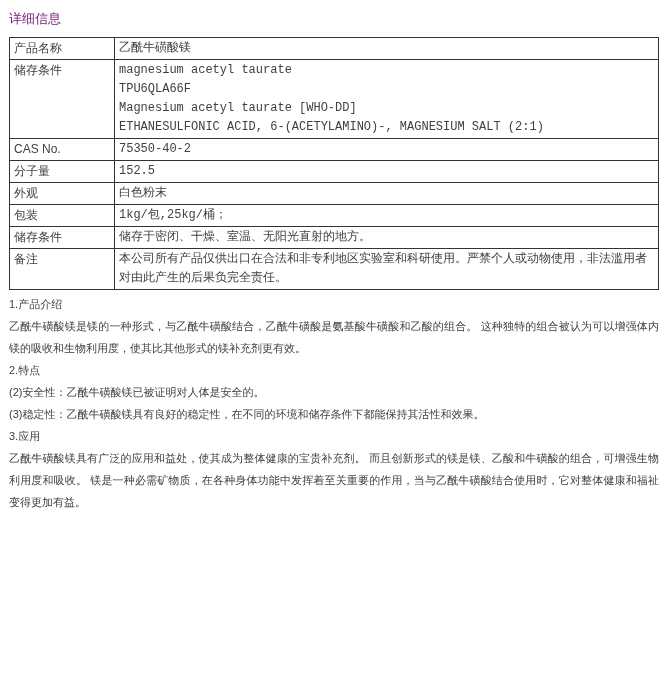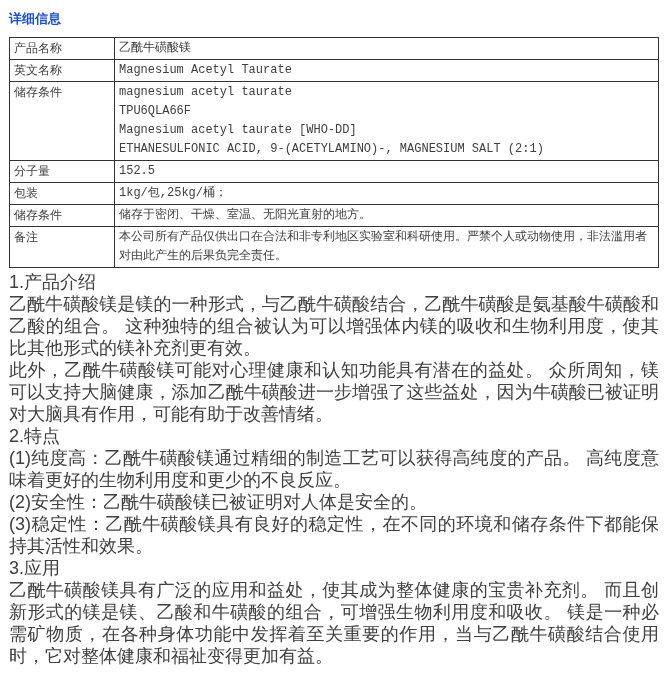--- a/index.html
+++ b/index.html
@@ -6,22 +6,22 @@
   html, body {
     width: 667px; height: 692px;
     overflow: hidden;
     background: #ffffff;
     font-family: "Liberation Sans", "DejaVu Sans", sans-serif;
     color: #404040;
   }
   .page { padding: 10px 9px 0 9px; width: 667px; }
   .page-title {
     font-size: 13px;
-    font-weight: bold;
-    color: #1d4ed8;
+    font-weight: normal;
+    color: #701a75;
     margin-bottom: 9px;
   }
   table.info-table {
     border-collapse: collapse;
     width: 649px;
     table-layout: fixed;
   }
   table.info-table td {
     border: 1px solid #333333;
     font-size: 12px;
@@ -29,77 +29,79 @@
     padding: 1px 4px 1px 4px;
     vertical-align: top;
     color: #404040;
     word-break: break-all;
   }
   td.label-cell { width: 105px; }
   td.value-cell { width: 544px; font-family: Liberation Mono, monospace; }
   .value-line { line-height: 19px; }
   .content { margin-top: 3px; width: 650px; }
   .content .line {
-    font-size: 18px;
+    font-size: 11px;
     line-height: 22px;
     color: #404040;
     word-break: break-all;
     text-align: justify;
   }
 </style>
 </head>
 <body>
 
 <div class="page">
 
   <div class="page-title">详细信息</div>
 
   <table class="info-table">
     <tbody>
       <tr>
         <td class="label-cell">产品名称</td>
         <td class="value-cell">乙酰牛磺酸镁</td>
       </tr>
       <tr>
-        <td class="label-cell">英文名称</td>
-        <td class="value-cell">Magnesium Acetyl Taurate</td>
-      </tr>
-      <tr>
         <td class="label-cell">储存条件</td>
         <td class="value-cell">
           <div class="value-line">magnesium acetyl taurate</div>
           <div class="value-line">TPU6QLA66F</div>
           <div class="value-line">Magnesium acetyl taurate [WHO-DD]</div>
-          <div class="value-line">ETHANESULFONIC ACID, 9-(ACETYLAMINO)-, MAGNESIUM SALT (2:1)</div>
+          <div class="value-line">ETHANESULFONIC ACID, 6-(ACETYLAMINO)-, MAGNESIUM SALT (2:1)</div>
         </td>
+      </tr>
+      <tr>
+        <td class="label-cell">CAS No.</td>
+        <td class="value-cell">75350-40-2</td>
       </tr>
       <tr>
         <td class="label-cell">分子量</td>
         <td class="value-cell">152.5</td>
+      </tr>
+      <tr>
+        <td class="label-cell">外观</td>
+        <td class="value-cell">白色粉末</td>
       </tr>
       <tr>
         <td class="label-cell">包装</td>
         <td class="value-cell">1kg/包,25kg/桶；</td>
       </tr>
       <tr>
         <td class="label-cell">储存条件</td>
         <td class="value-cell">储存于密闭、干燥、室温、无阳光直射的地方。</td>
       </tr>
       <tr>
         <td class="label-cell">备注</td>
         <td class="value-cell">本公司所有产品仅供出口在合法和非专利地区实验室和科研使用。严禁个人或动物使用，非法滥用者对由此产生的后果负完全责任。</td>
       </tr>
     </tbody>
   </table>
 
   <div class="content">
     <div class="line">1.产品介绍</div>
     <div class="line">乙酰牛磺酸镁是镁的一种形式，与乙酰牛磺酸结合，乙酰牛磺酸是氨基酸牛磺酸和乙酸的组合。 这种独特的组合被认为可以增强体内镁的吸收和生物利用度，使其比其他形式的镁补充剂更有效。</div>
-    <div class="line">此外，乙酰牛磺酸镁可能对心理健康和认知功能具有潜在的益处。 众所周知，镁可以支持大脑健康，添加乙酰牛磺酸进一步增强了这些益处，因为牛磺酸已被证明对大脑具有作用，可能有助于改善情绪。</div>
     <div class="line">2.特点</div>
-    <div class="line">(1)纯度高：乙酰牛磺酸镁通过精细的制造工艺可以获得高纯度的产品。 高纯度意味着更好的生物利用度和更少的不良反应。</div>
     <div class="line">(2)安全性：乙酰牛磺酸镁已被证明对人体是安全的。</div>
     <div class="line">(3)稳定性：乙酰牛磺酸镁具有良好的稳定性，在不同的环境和储存条件下都能保持其活性和效果。</div>
     <div class="line">3.应用</div>
     <div class="line">乙酰牛磺酸镁具有广泛的应用和益处，使其成为整体健康的宝贵补充剂。 而且创新形式的镁是镁、乙酸和牛磺酸的组合，可增强生物利用度和吸收。 镁是一种必需矿物质，在各种身体功能中发挥着至关重要的作用，当与乙酰牛磺酸结合使用时，它对整体健康和福祉变得更加有益。</div>
   </div>
 
 </div>
 
 </body></html>

